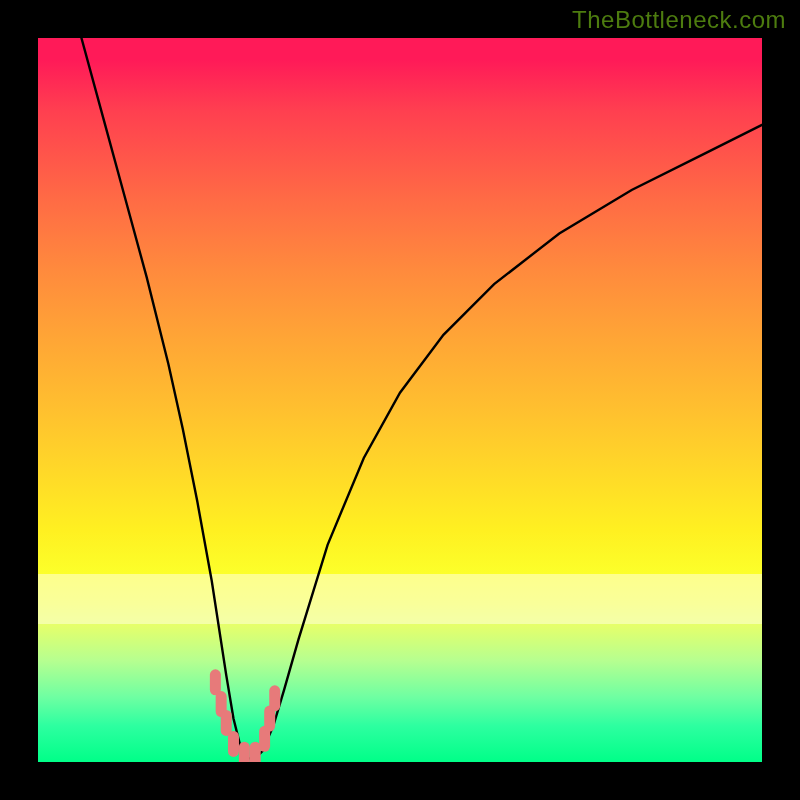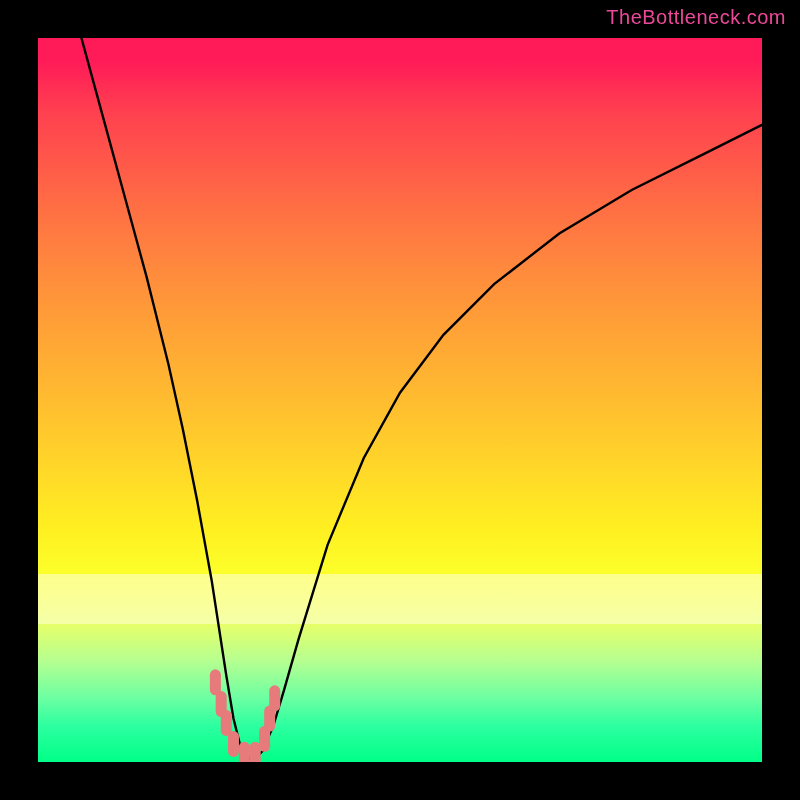--- a/index.html
+++ b/index.html
@@ -49,22 +49,22 @@
     left: 0;
     width: 100%;
     top: 74%;
     height: 7%;
     background: rgba(255,255,220,0.55);
   }
   .watermark {
     position: absolute;
     top: 6px;
     right: 14px;
-    color: #ec4899;
-    font-size: 20px;
+    color: #4d7c0f;
+    font-size: 24px;
     letter-spacing: 0.5px;
     user-select: none;
   }
   svg.curve {
     position: absolute;
     left: 0;
     top: 0;
     width: 724px;
     height: 724px;
   }

